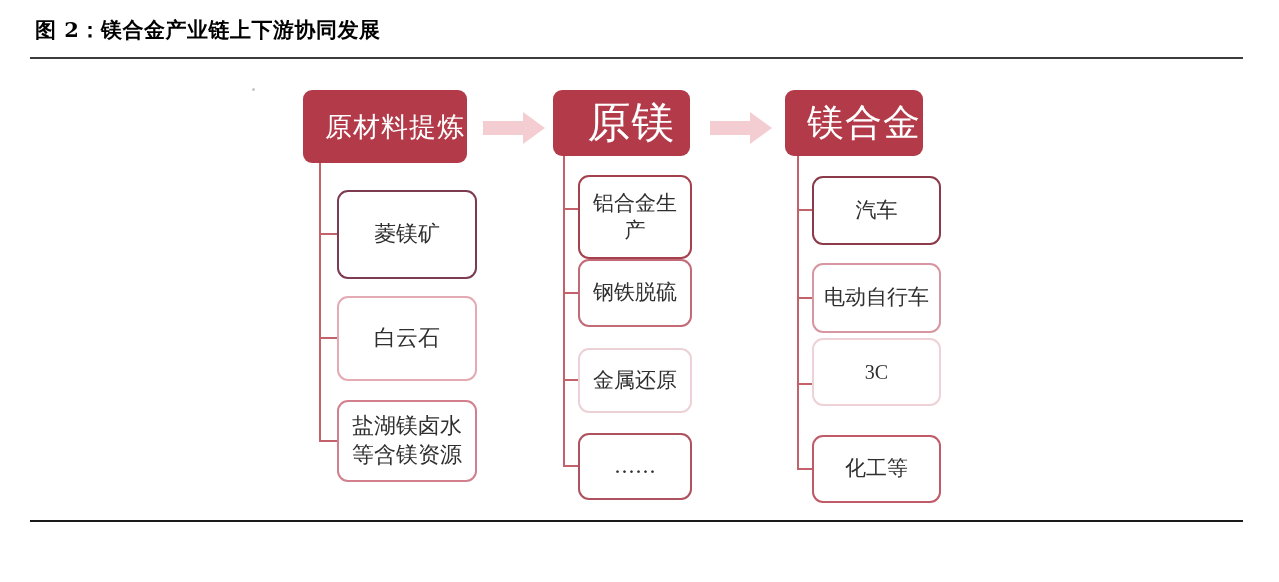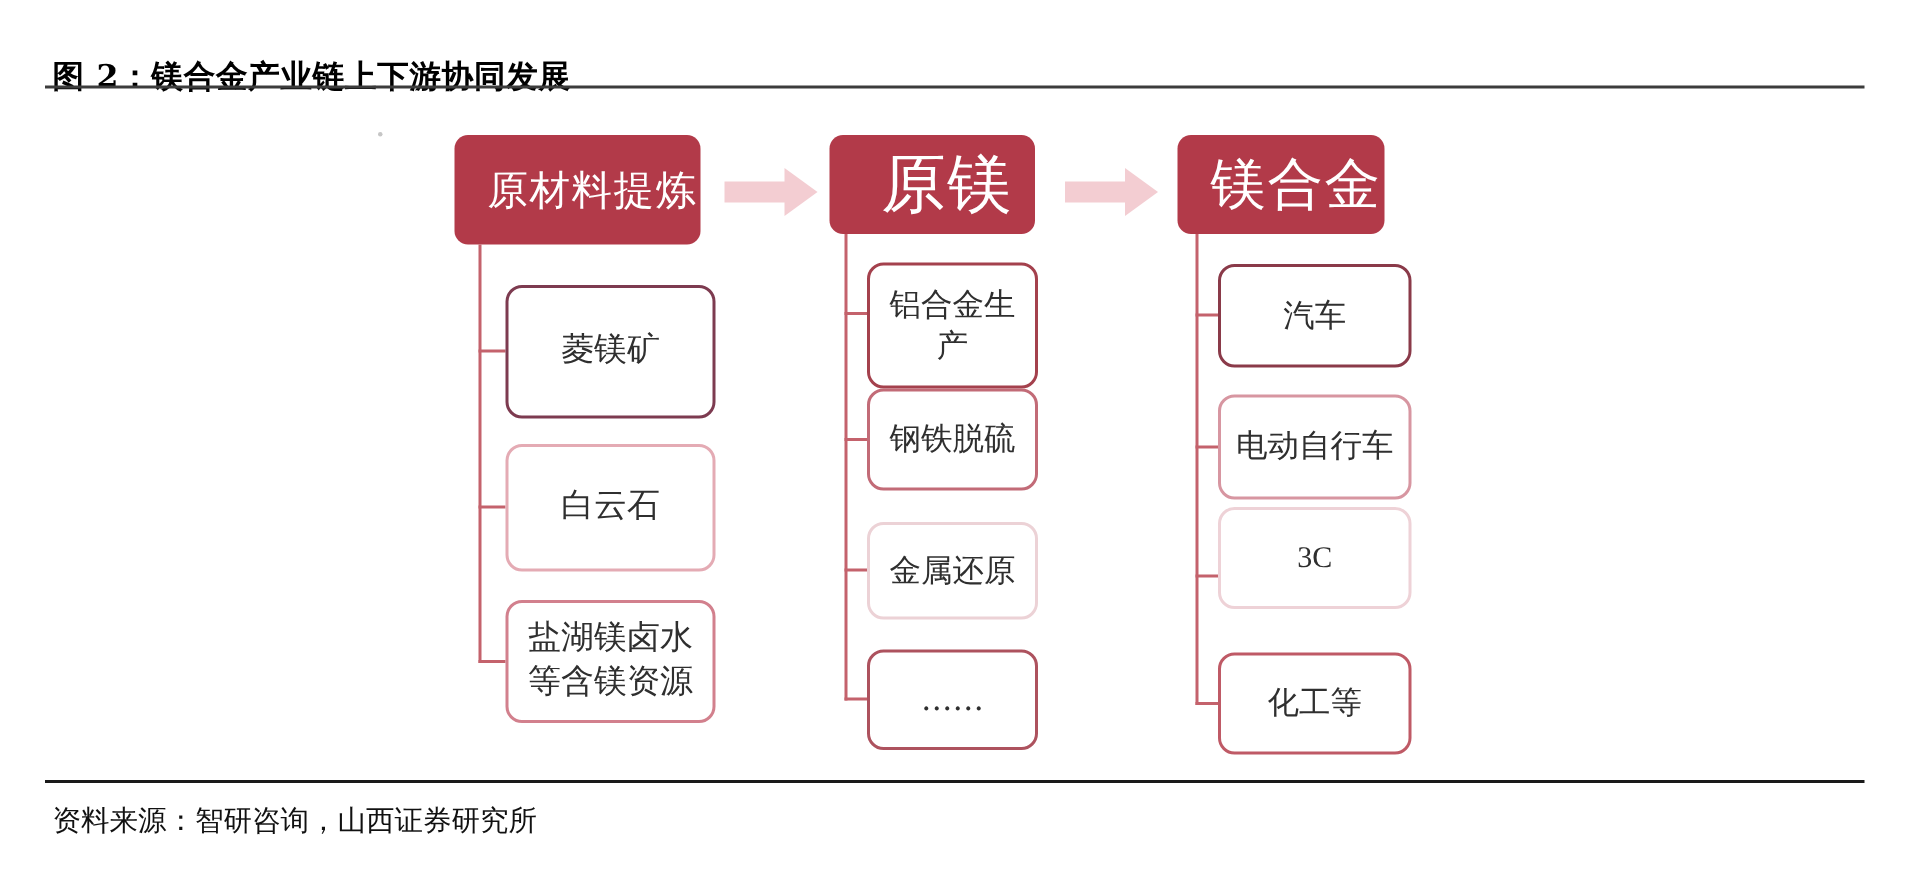--- a/index.html
+++ b/index.html
@@ -15,21 +15,20 @@
   }
 
   .fig-title {
     position: absolute;
     left: 35px; top: 16px;
     font-size: 21px;
     font-weight: bold;
     color: #000000;
     letter-spacing: 0.5px;
     white-space: nowrap;
-    margin-top: 21px;
   }
 
   .rule { position: absolute; left: 30px; width: 1213px; height: 2px; }
   .rule.top { top: 57px; }
   .rule.bottom { top: 520px; }
 
   .stray-dot {
     position: absolute;
     left: 252px; top: 88px;
     width: 3px; height: 3px;
@@ -151,15 +150,14 @@
       <div class="stub" style="left: 797px; top: 468px; width: 15px; background: rgb(196, 98, 108);"></div>
       <div class="node" style="top: 176px; height: 69px; border-color: rgb(138, 58, 73);">汽车</div>
       <div class="node" style="top: 263px; height: 70px; border-color: rgb(215, 150, 161);">电动自行车</div>
       <div class="node latin" style="top: 338px; height: 68px; border-color: rgb(238, 210, 215); font-family: Liberation Serif, serif;">3C</div>
       <div class="node" style="top: 435px; height: 68px; border-color: rgb(191, 90, 102);">化工等</div>
     </div>
 
   </div>
 
   <div class="rule bottom" style="background: rgb(26, 26, 26);"></div>
-  <div class="source-note">资料来源：智研咨询，山西证券研究所</div>
 
 </div>
 
 </body></html>

